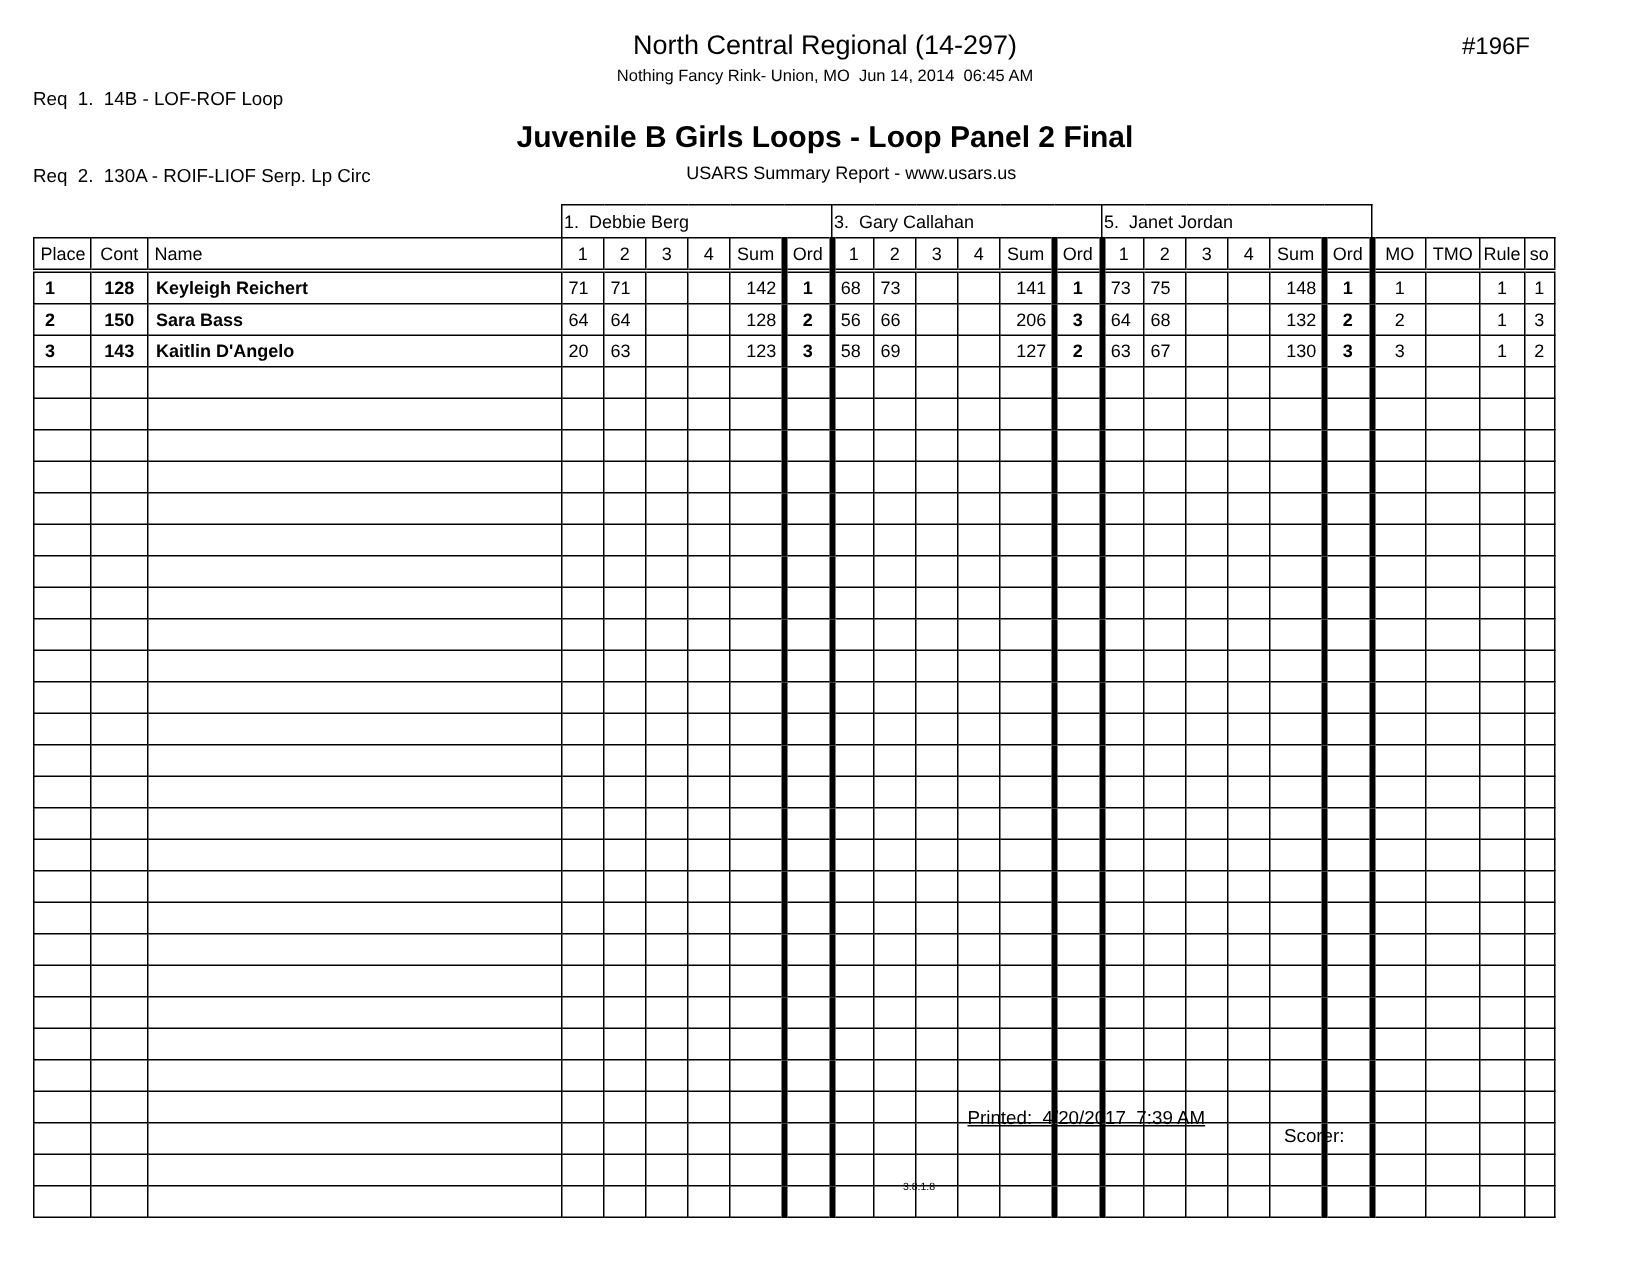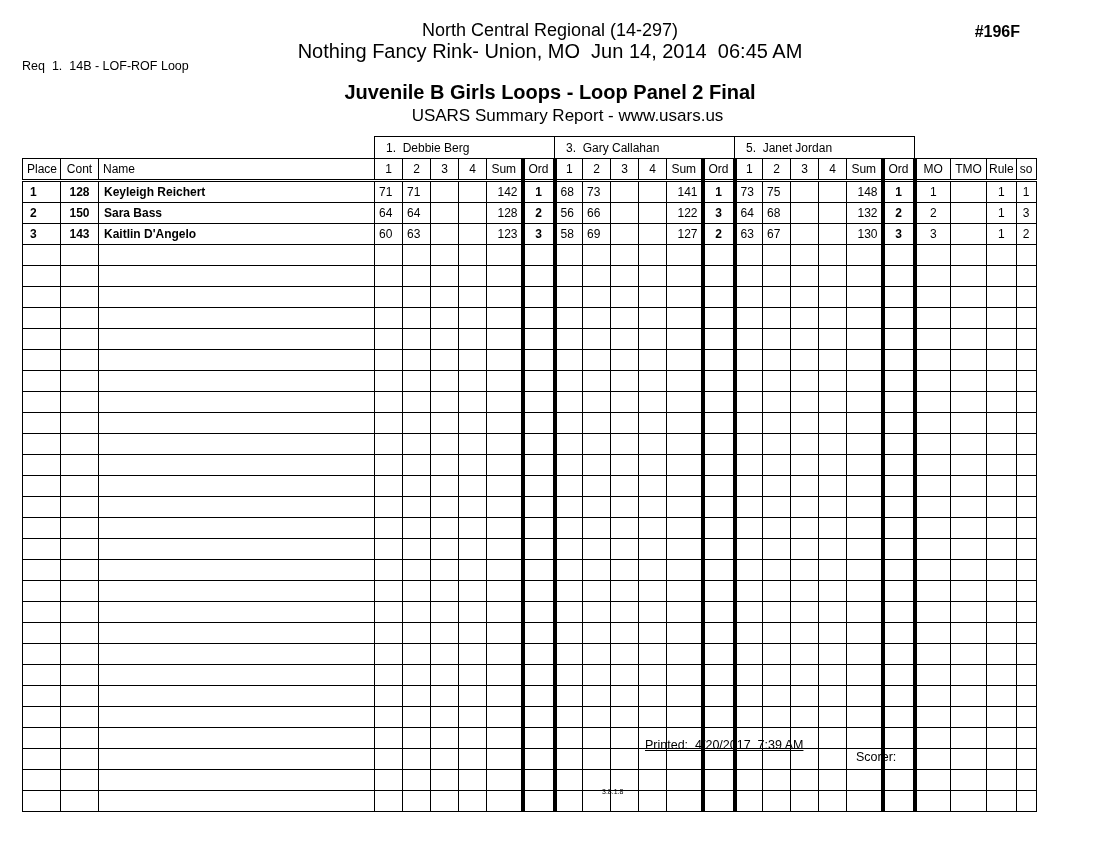--- a/index.html
+++ b/index.html
@@ -4,54 +4,55 @@
 <style>
   html,body{margin:0;padding:0;}
   body{
     width:1100px;height:850px;background:#ffffff;color:#000;
     font-family:"Liberation Sans",sans-serif;position:relative;overflow:hidden;
   }
   .abs{position:absolute;}
   #req-block{left:22px;top:24px;font-size:12.5px;line-height:17px;white-space:pre;}
   #title-block{left:0;top:20px;width:1100px;text-align:center;}
   #page-title{font-size:18px;font-weight:normal;white-space:pre;line-height:20px;}
-  #venue-line{font-size:20px;white-space:pre;line-height:19px;margin-top:2px;}
+  #venue-line{font-size:11px;white-space:pre;line-height:19px;margin-top:2px;}
   #event-title{font-size:20px;font-weight:bold;white-space:pre;line-height:23px;margin-top:20px;}
-  #report-type{font-size:17px;white-space:pre;line-height:19px;margin-top:2px;padding-left:35px;}
-  #doc-number{right:80px;top:23px;font-size:16px;font-weight:bold;}
+  #report-type{font-size:12px;white-space:pre;line-height:19px;margin-top:2px;padding-left:35px;}
+  #doc-number{right:80px;top:23px;font-size:16px;font-weight:normal;}
 
   #table-wrap{left:22px;top:136px;}
   table{border-collapse:collapse;table-layout:fixed;}
   td,th{
     border:1px solid #000;height:20px;font-size:12px;padding:0 2px;
     white-space:pre;overflow:hidden;font-weight:normal;text-align:center;
     vertical-align:middle;font-family:"Liberation Sans",sans-serif;
   }
   tr.jrow td{height:21px;}
   td.nb{border:none;background:#fff;}
-  td.jname{text-align:left;padding-left:11px;}
+  td.jname{text-align:left;padding-left:1px;}
   tr.hrow th{border-bottom:3px double #000;}
   .al{text-align:left;padding-left:4px;}
   td.place{font-weight:bold;text-align:left;padding-left:7px;}
   td.cont{font-weight:bold;}
   td.name{font-weight:bold;text-align:left;padding-left:5px;}
   td.score{text-align:left;padding-left:4px;}
   td.sum{text-align:right;padding-right:3px;}
   .ordc{border-left:4px solid #000;border-right:4px solid #000;}
   td.ordv{font-weight:bold;}
 
   #footer-version{left:602px;top:788px;font-size:7px;}
   #footer-printed{left:645px;top:738px;font-size:12.5px;white-space:pre;text-decoration:underline;}
   #footer-scorer{left:856px;top:750px;font-size:12.5px;white-space:pre;}
 </style>
 </head>
 <body>
 
 <div class="abs" id="req-block">
   <div>Req  1.  14B - LOF-ROF Loop</div>
+  <div>Req  2.  130A - ROIF-LIOF Serp. Lp Circ</div>
 </div>
 
 <div class="abs" id="title-block">
   <div id="page-title">North Central Regional (14-297)</div>
   <div id="venue-line">Nothing Fancy Rink- Union, MO  Jun 14, 2014  06:45 AM</div>
   <div id="event-title">Juvenile B Girls Loops - Loop Panel 2 Final</div>
   <div id="report-type">USARS Summary Report - www.usars.us</div>
 </div>
 
 <div class="abs" id="doc-number">#196F</div>
@@ -154,38 +155,38 @@
           <td class="score">64</td>
           <td class="score">64</td>
           <td class="score"></td>
           <td class="score"></td>
           <td class="sum">128</td>
           <td class="ordc ordv">2</td>
           <td class="score">56</td>
           <td class="score">66</td>
           <td class="score"></td>
           <td class="score"></td>
-          <td class="sum">122</td>
+          <td class="sum">206</td>
           <td class="ordc ordv">3</td>
           <td class="score">64</td>
           <td class="score">68</td>
           <td class="score"></td>
           <td class="score"></td>
           <td class="sum">132</td>
           <td class="ordc ordv">2</td>
           <td>2</td>
           <td></td>
           <td>1</td>
           <td>3</td>
         </tr>
         <tr>
           <td class="place">3</td>
           <td class="cont">143</td>
           <td class="name">Kaitlin D'Angelo</td>
-          <td class="score">60</td>
+          <td class="score">20</td>
           <td class="score">63</td>
           <td class="score"></td>
           <td class="score"></td>
           <td class="sum">123</td>
           <td class="ordc ordv">3</td>
           <td class="score">58</td>
           <td class="score">69</td>
           <td class="score"></td>
           <td class="score"></td>
           <td class="sum">127</td>

